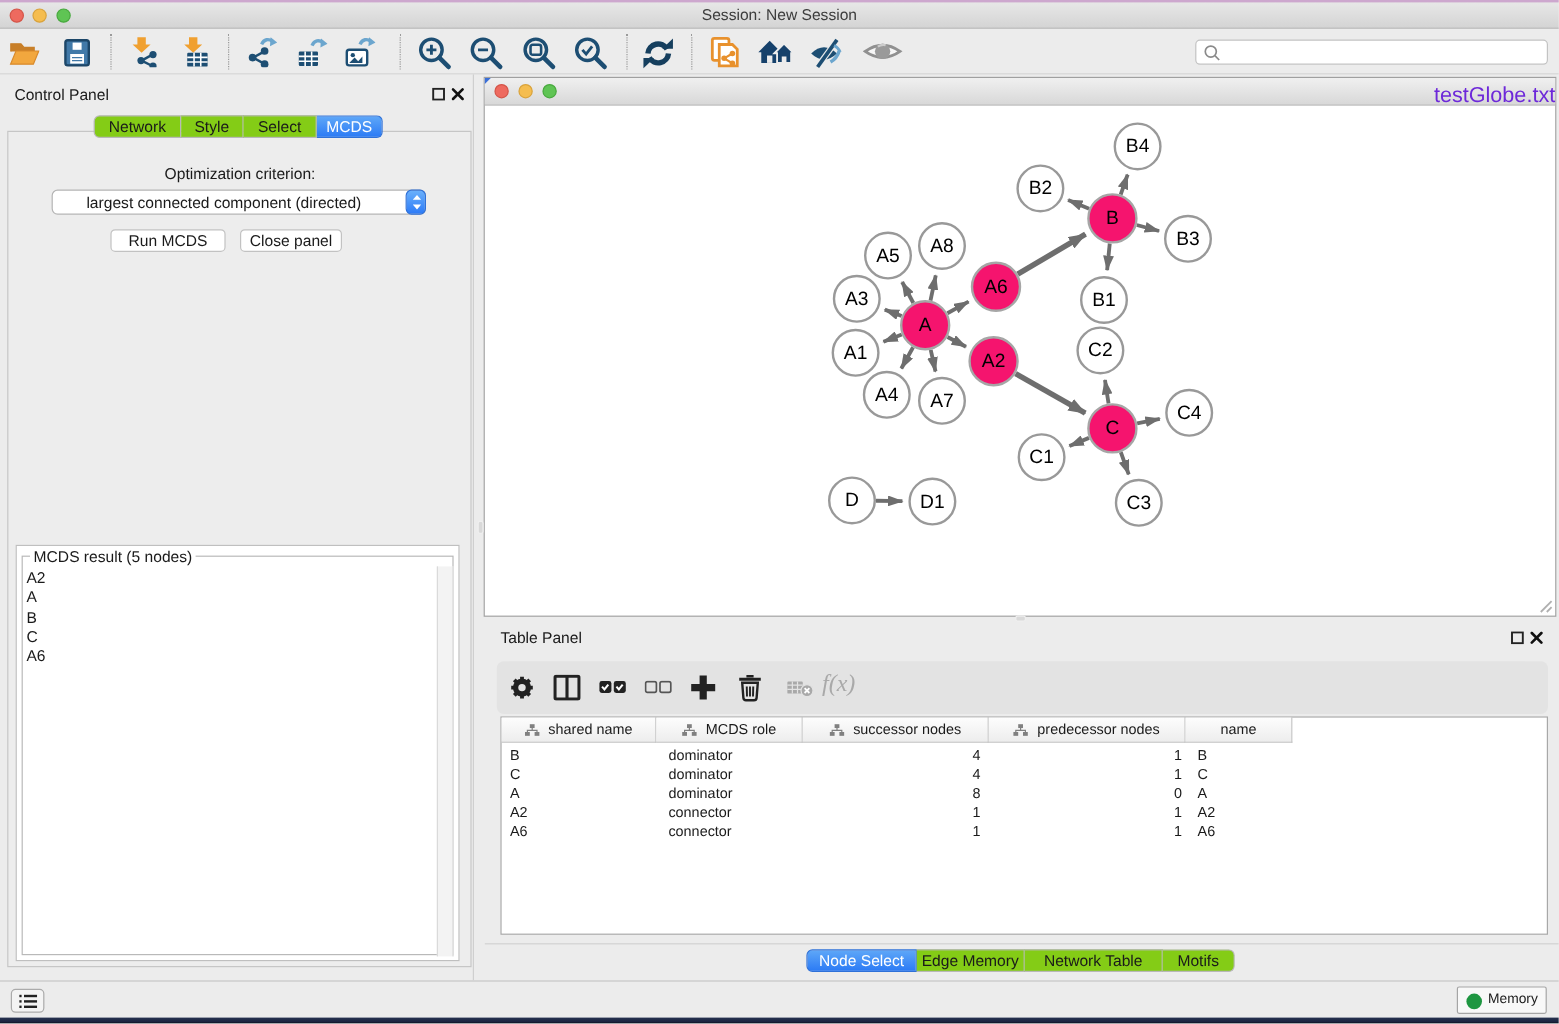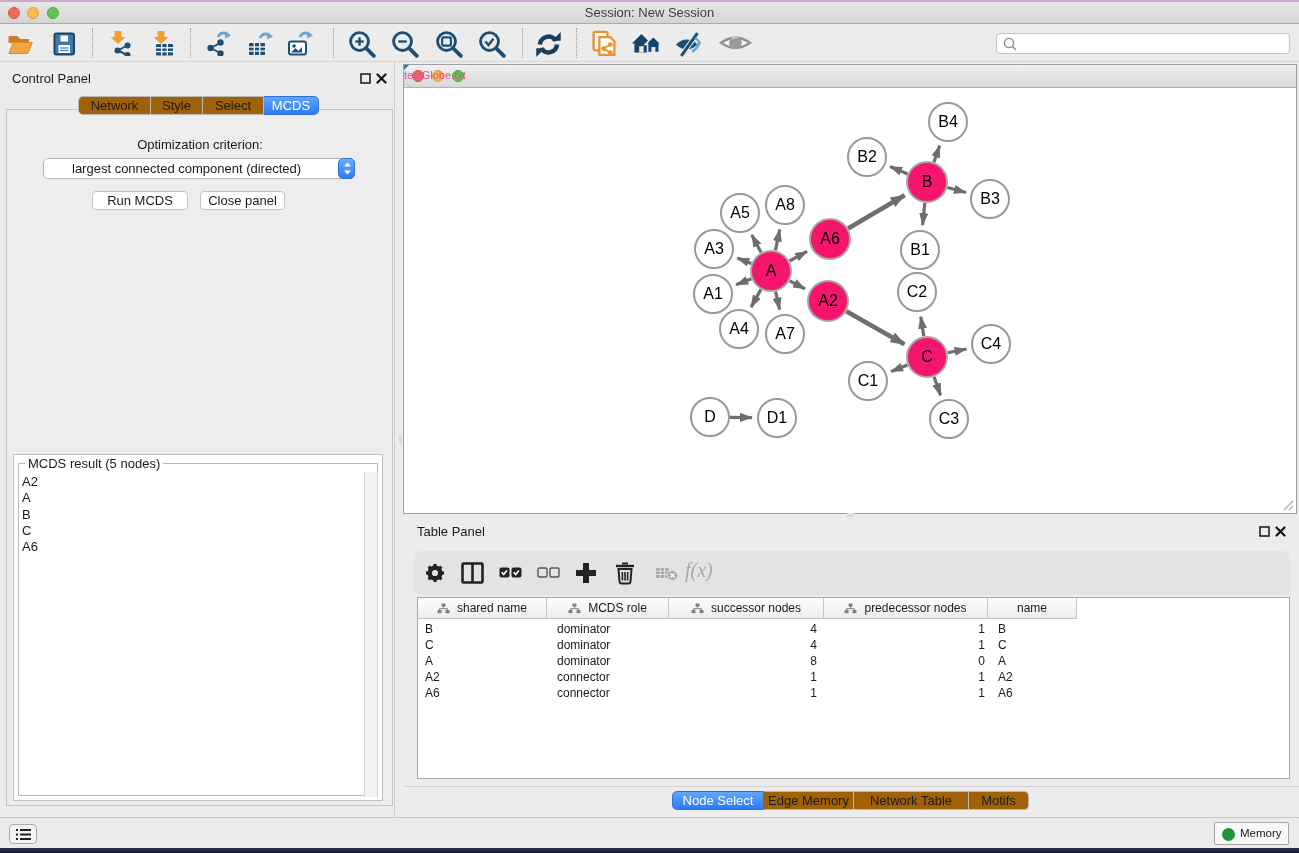--- a/index.html
+++ b/index.html
@@ -17,21 +17,21 @@
 #toolbar{left:0;top:24px;width:1299px;height:38px;background:#ececec;border-bottom:1px solid #d6d6d6}
 .tbi{position:absolute;top:6px}
 .tsep{position:absolute;top:4px;height:30px;width:0;border-left:1px dotted #9a9a9a}
 #search{left:996px;top:33px;width:294px;height:21px;background:#fff;border:1px solid #c3c3c3;border-radius:4px}
 
 #cp-title{left:12px;top:71px;font-size:13px;color:#1a1a1a}
 #cp-box{left:6px;top:109px;width:387px;height:697px;border:1px solid #c6c6c6;background:#ededed}
 #cp-right{left:394px;top:62px;width:1px;height:755px;background:#cfcfcf}
 
 .tabbar{position:absolute;display:flex;font-size:13px}
-.tab{background:#a16207;border:1px solid #b8b8b8;border-left:none;height:19px;line-height:18px;text-align:center;color:#1a1a1a}
+.tab{background:#84cc16;border:1px solid #b8b8b8;border-left:none;height:19px;line-height:18px;text-align:center;color:#1a1a1a}
 .tab.first{border-left:1px solid #b8b8b8;border-radius:5px 0 0 5px}
 .tab.last{border-radius:0 5px 5px 0}
 .tab.sel{background:linear-gradient(#5ea7f8,#2c7bf5);border-color:#2f71d8;color:#fff}
 #cptabs{left:78px;top:96px}
 
 #optlabel{left:6px;top:137px;width:388px;text-align:center;font-size:13px}
 #dropdown{left:43px;top:158px;width:312px;height:21px;background:#fff;border:1px solid #b5b5b5;border-radius:5px;font-size:13px;line-height:19px;padding-left:28px}
 #ddcap{left:338px;top:158px;width:17px;height:21px;border-radius:5px;background:linear-gradient(#6ab0fb,#2d7bf7);border:1px solid #2f71d8}
 .btn{position:absolute;height:19px;background:#fff;border:1px solid #c2c2c2;border-radius:4px;font-size:13px;text-align:center;line-height:17px}
 
@@ -39,21 +39,21 @@
 #fs{position:absolute;left:4px;top:8px;width:360px;height:333px;border:1px solid #b9b9b9}
 #fslegend{position:absolute;left:6px;top:-8px;background:#fff;padding:0 3px;font-size:13px}
 #reslist{position:absolute;left:8px;top:19px;font-size:13px;line-height:16.3px}
 #resscroll{position:absolute;right:4px;top:17px;width:14px;height:325px;background:#f3f3f3;border-left:1px solid #dadada;border-right:1px solid #dadada}
 
 #netwin{left:403px;top:64px;width:894px;height:450px;background:#fff;border:1px solid #a0a0a0}
 #nettb{position:absolute;left:0;top:0;width:892px;height:23px;background:linear-gradient(#f0f0f0,#d8d8d8);border-bottom:1px solid #b2b2b2}
 #netwin .t1{left:8px;top:5px;background:#ee6a5f;border:1px solid #d45549}
 #netwin .t2{left:28px;top:5px;background:#f5bd4f;border:1px solid #d9a33c}
 #netwin .t3{left:48px;top:5px;background:#5fc454;border:1px solid #48a93e}
-#nettitle{position:absolute;left:0;top:4px;width:892px;text-align:left;font-size:11px;color:#ec4899}
+#nettitle{position:absolute;left:0;top:4px;width:892px;text-align:right;font-size:18px;color:#6d28d9}
 #graph{position:absolute;left:0;top:24px}
 .e1{stroke:#6e6e6e;stroke-width:3.2}
 .e2{stroke:#6e6e6e;stroke-width:4.6}
 .nw{fill:#fff;stroke:#999;stroke-width:2}
 .np{fill:#f5146e;stroke:#a6a6a6;stroke-width:2}
 .nl{font-size:16px;fill:#000;text-anchor:middle;font-family:"Liberation Sans",sans-serif}
 
 #tp-title{left:417px;top:524px;font-size:13px}
 #tp-toolbar{left:414px;top:551px;width:876px;height:44px;background:#e3e3e3;border-radius:6px}
 #tablebox{left:417px;top:597px;width:873px;height:182px;background:#fff;border:1px solid #a8a8a8}

